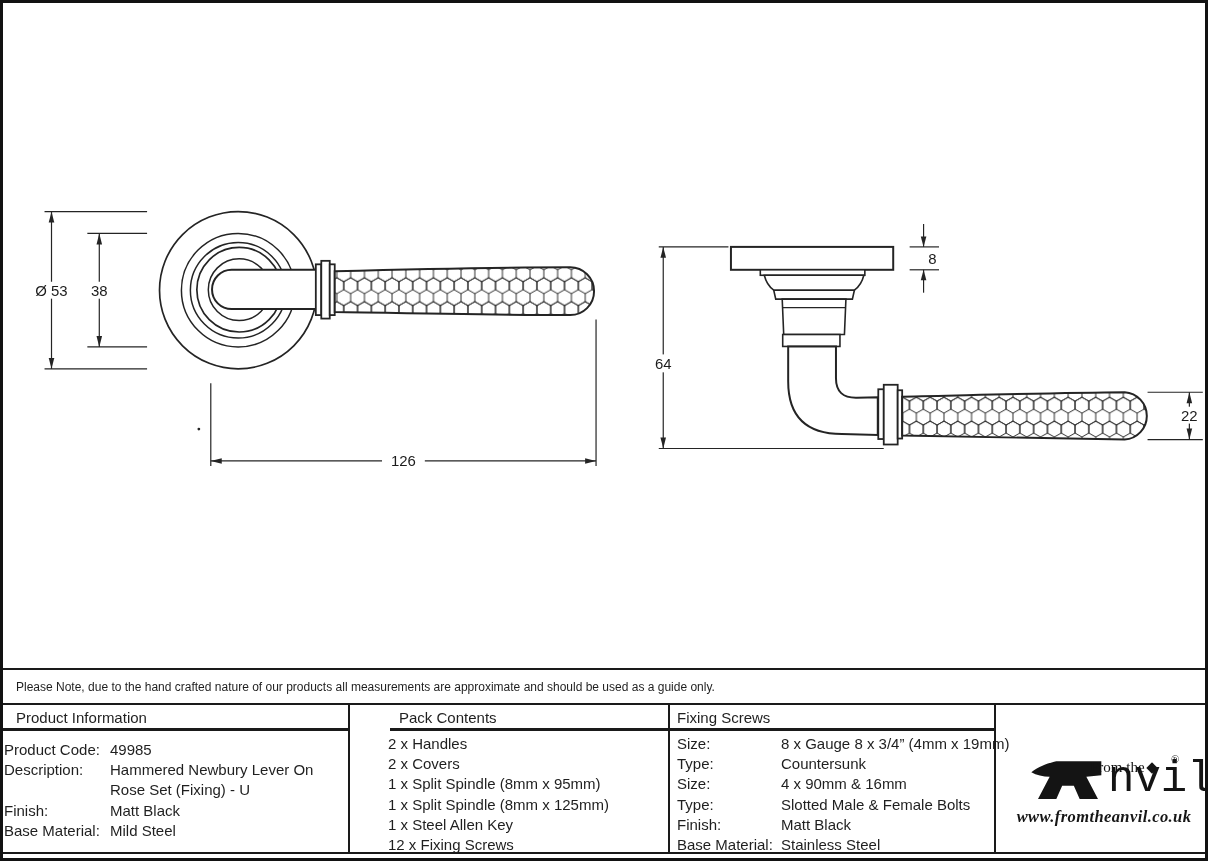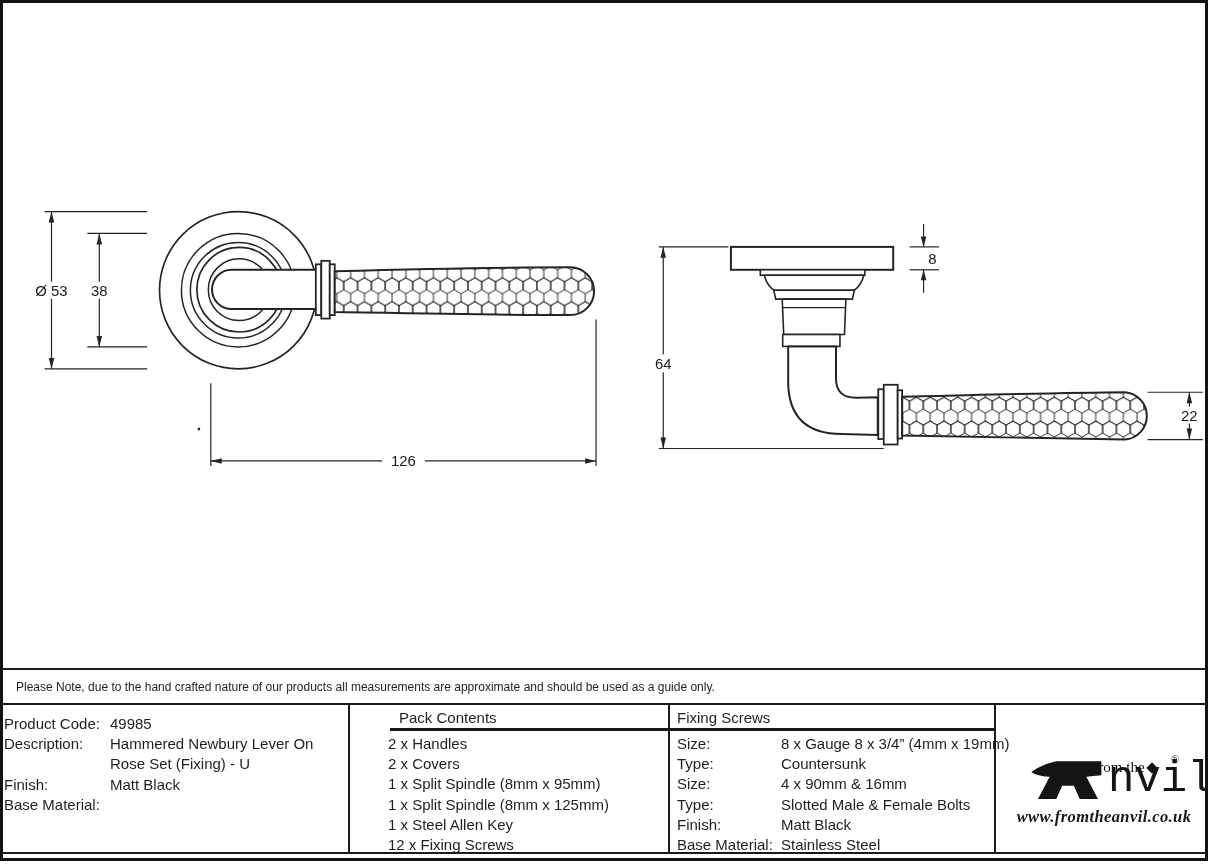--- a/index.html
+++ b/index.html
@@ -190,35 +190,37 @@
     </svg>
   </div>
 
   <div class="note-row">
     <span>Please Note, due to the hand crafted nature of our products all measurements are approximate and should be used as a guide only.</span>
   </div>
 
   <div class="info-table">
 
     <div class="col col1">
+      <div class="cell-header">Product Information</div>
       <div class="cell-body">
         <div class="kv">
           <span class="kv-label">Product Code:</span>
           <span class="kv-value">49985</span>
         </div>
         <div class="kv">
           <span class="kv-label">Description:</span>
           <span class="kv-value">Hammered Newbury Lever On Rose Set (Fixing) - U</span>
         </div>
         <div class="kv">
           <span class="kv-label">Finish:</span>
           <span class="kv-value">Matt Black</span>
         </div>
         <div class="kv">
           <span class="kv-label">Base Material:</span>
+          <span class="kv-value">Mild Steel</span>
         </div>
       </div>
     </div>
 
     <div class="col col2">
       <div class="cell-header">Pack Contents</div>
       <div class="cell-body">
         <div>2 x Handles</div>
         <div>2 x Covers</div>
         <div>1 x Split Spindle (8mm x 95mm)</div>

